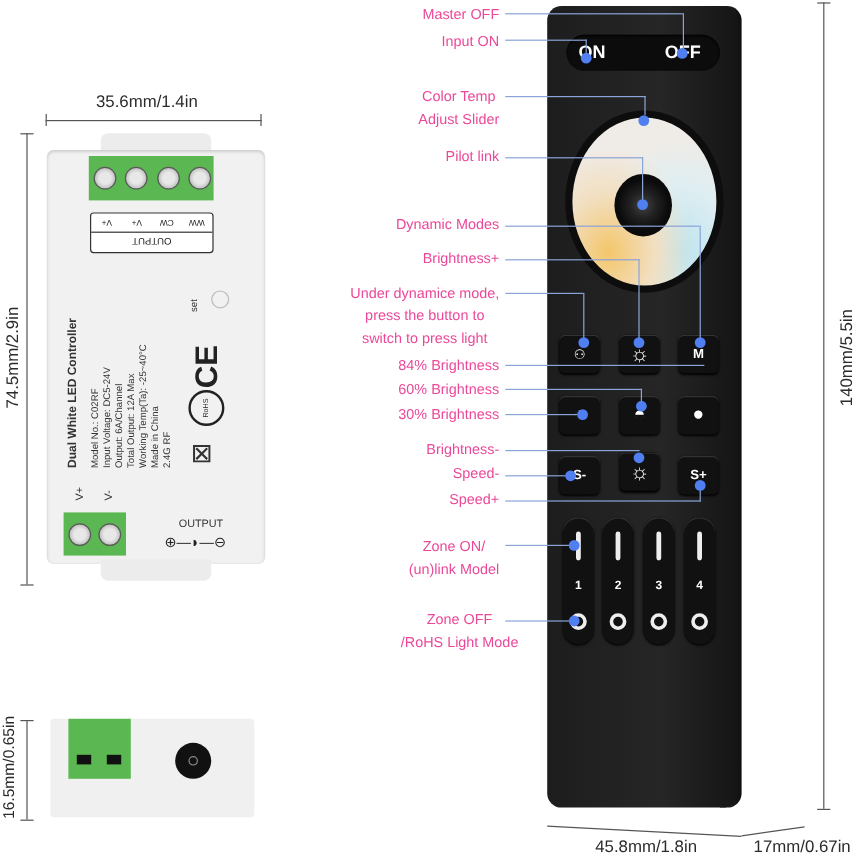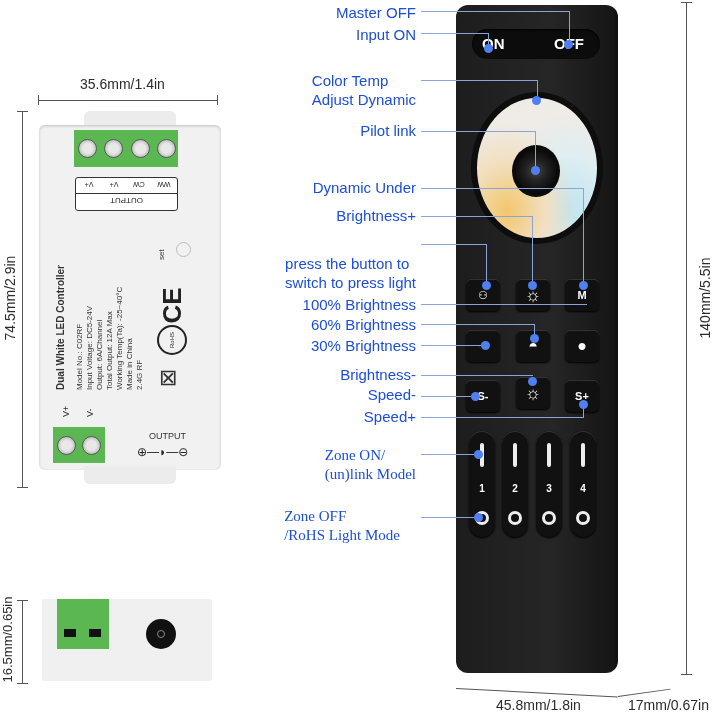--- a/index.html
+++ b/index.html
@@ -1,18 +1,18 @@
 <!DOCTYPE html>
 <html><head>
 <meta charset="utf-8">
 <style>
   html,body{margin:0;padding:0;background:#fff;}
   body{width:720px;height:713px;position:relative;overflow:hidden;font-family:"Liberation Sans","DejaVu Sans",sans-serif;color:#2b2b2b;}
   .abs{position:absolute;}
-  .lbl{position:absolute;font-size:15px;color:#1d4ed8;white-space:nowrap;text-align:left;line-height:19px;}
+  .lbl{position:absolute;font-size:12px;color:#ec4899;white-space:nowrap;text-align:center;line-height:19px;}
   .dim{position:absolute;font-size:14px;color:#2b2b2b;white-space:nowrap;}
   .vtext{transform:rotate(-90deg);transform-origin:center center;}
   .line{position:absolute;background:#8aa4d8;}
   .dot{position:absolute;width:9px;height:9px;border-radius:50%;background:#4f7ff0;}
   .dimline{position:absolute;background:#555;}
   
   .ctrl{position:absolute;left:39px;top:125px;width:182px;height:345px;background:#f1f1f1;border-radius:6px;box-shadow:0 1px 3px rgba(0,0,0,.2) inset;}
   .terminal{position:absolute;background:#5bb751;}
   .screw{position:absolute;width:17px;height:17px;border-radius:50%;background:radial-gradient(circle,#e8e8e8 40%,#9c9c9c 100%);border:1px solid #5a5a5a;}
   .outbox{position:absolute;border:1px solid #333;border-radius:3px;background:#fff;}
@@ -156,46 +156,46 @@
 <div class="lbl" style="right:304px;top:3px;">Master OFF</div>
 <div class="line" style="left:421px;top:11px;width:148px;height:1px;"></div>
 <div class="line" style="left:569px;top:11px;width:1px;height:33px;"></div>
 <div class="dot" style="left:564px;top:40px;"></div>
 
 <div class="lbl" style="right:304px;top:25px;">Input ON</div>
 <div class="line" style="left:421px;top:33px;width:68px;height:1px;"></div>
 <div class="line" style="left:488px;top:33px;width:1px;height:12px;"></div>
 <div class="dot" style="left:484px;top:44px;"></div>
 
-<div class="lbl" style="right:304px;top:71px;"><span>Color Temp</span><br><span>Adjust Dynamic</span></div>
+<div class="lbl" style="right:304px;top:71px;"><span>Color Temp</span><br><span>Adjust Slider</span></div>
 <div class="line" style="left:421px;top:80px;width:117px;height:1px;"></div>
 <div class="line" style="left:537px;top:80px;width:1px;height:16px;"></div>
 <div class="dot" style="left:532px;top:96px;"></div>
 
 <div class="lbl" style="right:304px;top:121px;">Pilot link</div>
 <div class="line" style="left:421px;top:131px;width:115px;height:1px;"></div>
 <div class="line" style="left:535px;top:131px;width:1px;height:38px;"></div>
 <div class="dot" style="left:531px;top:166px;"></div>
 
-<div class="lbl" style="right:304px;top:178px;">Dynamic Under</div>
+<div class="lbl" style="right:304px;top:178px;">Dynamic Modes</div>
 <div class="line" style="left:421px;top:188px;width:162px;height:1px;"></div>
 <div class="line" style="left:583px;top:188px;width:1px;height:95px;"></div>
 <div class="dot" style="left:579px;top:281px;"></div>
 
 <div class="lbl" style="right:304px;top:206px;">Brightness+</div>
 <div class="line" style="left:421px;top:216px;width:112px;height:1px;"></div>
 <div class="line" style="left:532px;top:216px;width:1px;height:68px;"></div>
 <div class="dot" style="left:528px;top:281px;"></div>
 
-<div class="lbl" style="right:304px;top:235px;"><br><span>press the button to</span><br><span>switch to press light</span></div>
+<div class="lbl" style="right:304px;top:235px;"><span>Under dynamice mode,</span><br><span>press the button to</span><br><span>switch to press light</span></div>
 <div class="line" style="left:421px;top:244px;width:65px;height:1px;"></div>
 <div class="line" style="left:486px;top:244px;width:1px;height:40px;"></div>
 <div class="dot" style="left:482px;top:281px;"></div>
 
-<div class="lbl" style="right:304px;top:295px;">100% Brightness</div>
+<div class="lbl" style="right:304px;top:295px;">84% Brightness</div>
 <div class="line" style="left:421px;top:304px;width:166px;height:1px;"></div>
 
 <div class="lbl" style="right:304px;top:315px;">60% Brightness</div>
 <div class="line" style="left:421px;top:324px;width:114px;height:1px;"></div>
 <div class="line" style="left:534px;top:324px;width:1px;height:12px;"></div>
 <div class="dot" style="left:530px;top:334px;"></div>
 
 <div class="lbl" style="right:304px;top:336px;">30% Brightness</div>
 <div class="line" style="left:421px;top:345px;width:64px;height:1px;"></div>
 <div class="dot" style="left:481px;top:341px;"></div>
@@ -206,19 +206,19 @@
 
 <div class="lbl" style="right:304px;top:385px;">Speed-</div>
 <div class="line" style="left:421px;top:396px;width:52px;height:1px;"></div>
 <div class="dot" style="left:471px;top:392px;"></div>
 
 <div class="lbl" style="right:304px;top:407px;">Speed+</div>
 <div class="line" style="left:421px;top:417px;width:163px;height:1px;"></div>
 <div class="line" style="left:583px;top:404px;width:1px;height:14px;"></div>
 <div class="dot" style="left:579px;top:400px;"></div>
 
-<div class="lbl" style="right:304px;top:446px;font-family:Liberation Serif, serif;"><span>Zone ON/</span><br><span>(un)link Model</span></div>
+<div class="lbl" style="right:304px;top:446px;"><span>Zone ON/</span><br><span>(un)link Model</span></div>
 <div class="line" style="left:421px;top:454px;width:58px;height:1px;"></div>
 <div class="dot" style="left:474px;top:450px;"></div>
 
-<div class="lbl" style="right:320px;top:507px;font-family:Liberation Serif, serif;"><span>Zone OFF</span><br><span>/RoHS Light Mode</span></div>
+<div class="lbl" style="right:288px;top:507px;"><span>Zone OFF</span><br><span>/RoHS Light Mode</span></div>
 <div class="line" style="left:421px;top:517px;width:58px;height:1px;"></div>
 <div class="dot" style="left:474px;top:513px;"></div>
 
 </body></html>

